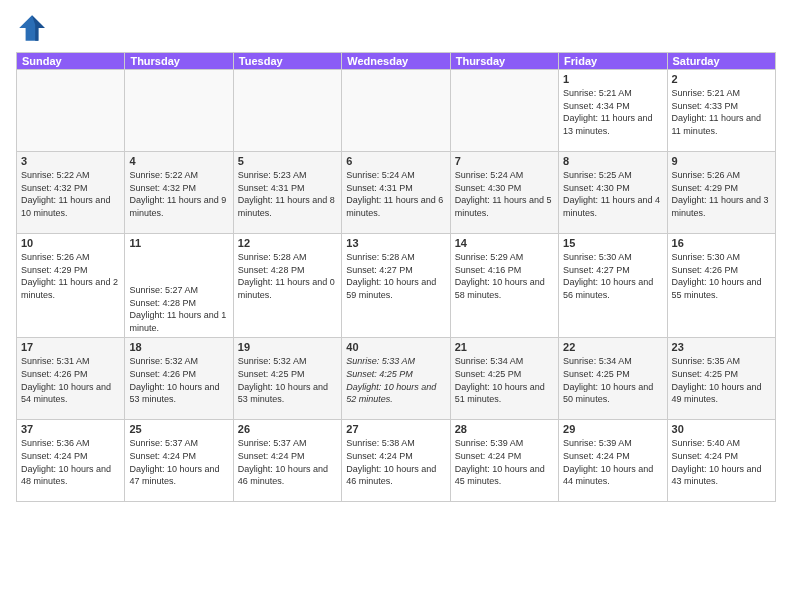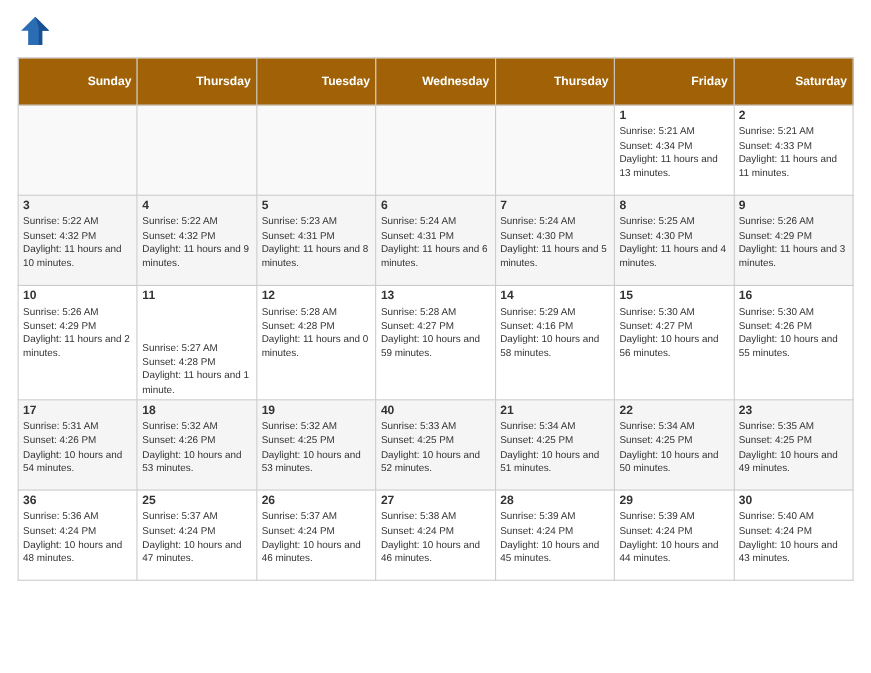--- a/index.html
+++ b/index.html
@@ -49,26 +49,26 @@
     .location {
       font-size: 14px;
       color: #555;
     }
     .calendar {
       width: 100%;
       border-collapse: collapse;
       table-layout: fixed;
     }
     .calendar th {
-      background-color: #a16207;
+      background-color: #8b5cf6;
       color: #fff;
       font-size: 11px;
       font-weight: bold;
-      padding: 15px 5px;
-      text-align: right;
+      padding: 2px 5px;
+      text-align: left;
       border: 1px solid #ccc;
     }
     .calendar td {
       vertical-align: top;
       border: 1px solid #ccc;
       padding: 3px 4px;
       height: 82px;
       font-size: 9.5px;
       color: #333;
       background: #fff;
@@ -247,21 +247,21 @@
 Daylight: 10 hours and 53 minutes.</div>
           </td>
           <td>
             <span class="day-num">19</span>
             <div class="day-info" style="white-space: pre-line;">Sunrise: 5:32 AM
 Sunset: 4:25 PM
 Daylight: 10 hours and 53 minutes.</div>
           </td>
           <td>
             <span class="day-num">40</span>
-            <div class="day-info" style="white-space: pre-line;">Sunrise: 5:33 AM
+            <div class="day-info" style="white-space: pre-line; font-style: italic;">Sunrise: 5:33 AM
 Sunset: 4:25 PM
 Daylight: 10 hours and 52 minutes.</div>
           </td>
           <td>
             <span class="day-num">21</span>
             <div class="day-info" style="white-space: pre-line;">Sunrise: 5:34 AM
 Sunset: 4:25 PM
 Daylight: 10 hours and 51 minutes.</div>
           </td>
           <td>
@@ -272,21 +272,21 @@
           </td>
           <td>
             <span class="day-num">23</span>
             <div class="day-info" style="white-space: pre-line;">Sunrise: 5:35 AM
 Sunset: 4:25 PM
 Daylight: 10 hours and 49 minutes.</div>
           </td>
         </tr>
         <tr>
           <td>
-            <span class="day-num">36</span>
+            <span class="day-num">37</span>
             <div class="day-info" style="white-space: pre-line;">Sunrise: 5:36 AM
 Sunset: 4:24 PM
 Daylight: 10 hours and 48 minutes.</div>
           </td>
           <td>
             <span class="day-num">25</span>
             <div class="day-info" style="white-space: pre-line;">Sunrise: 5:37 AM
 Sunset: 4:24 PM
 Daylight: 10 hours and 47 minutes.</div>
           </td>

